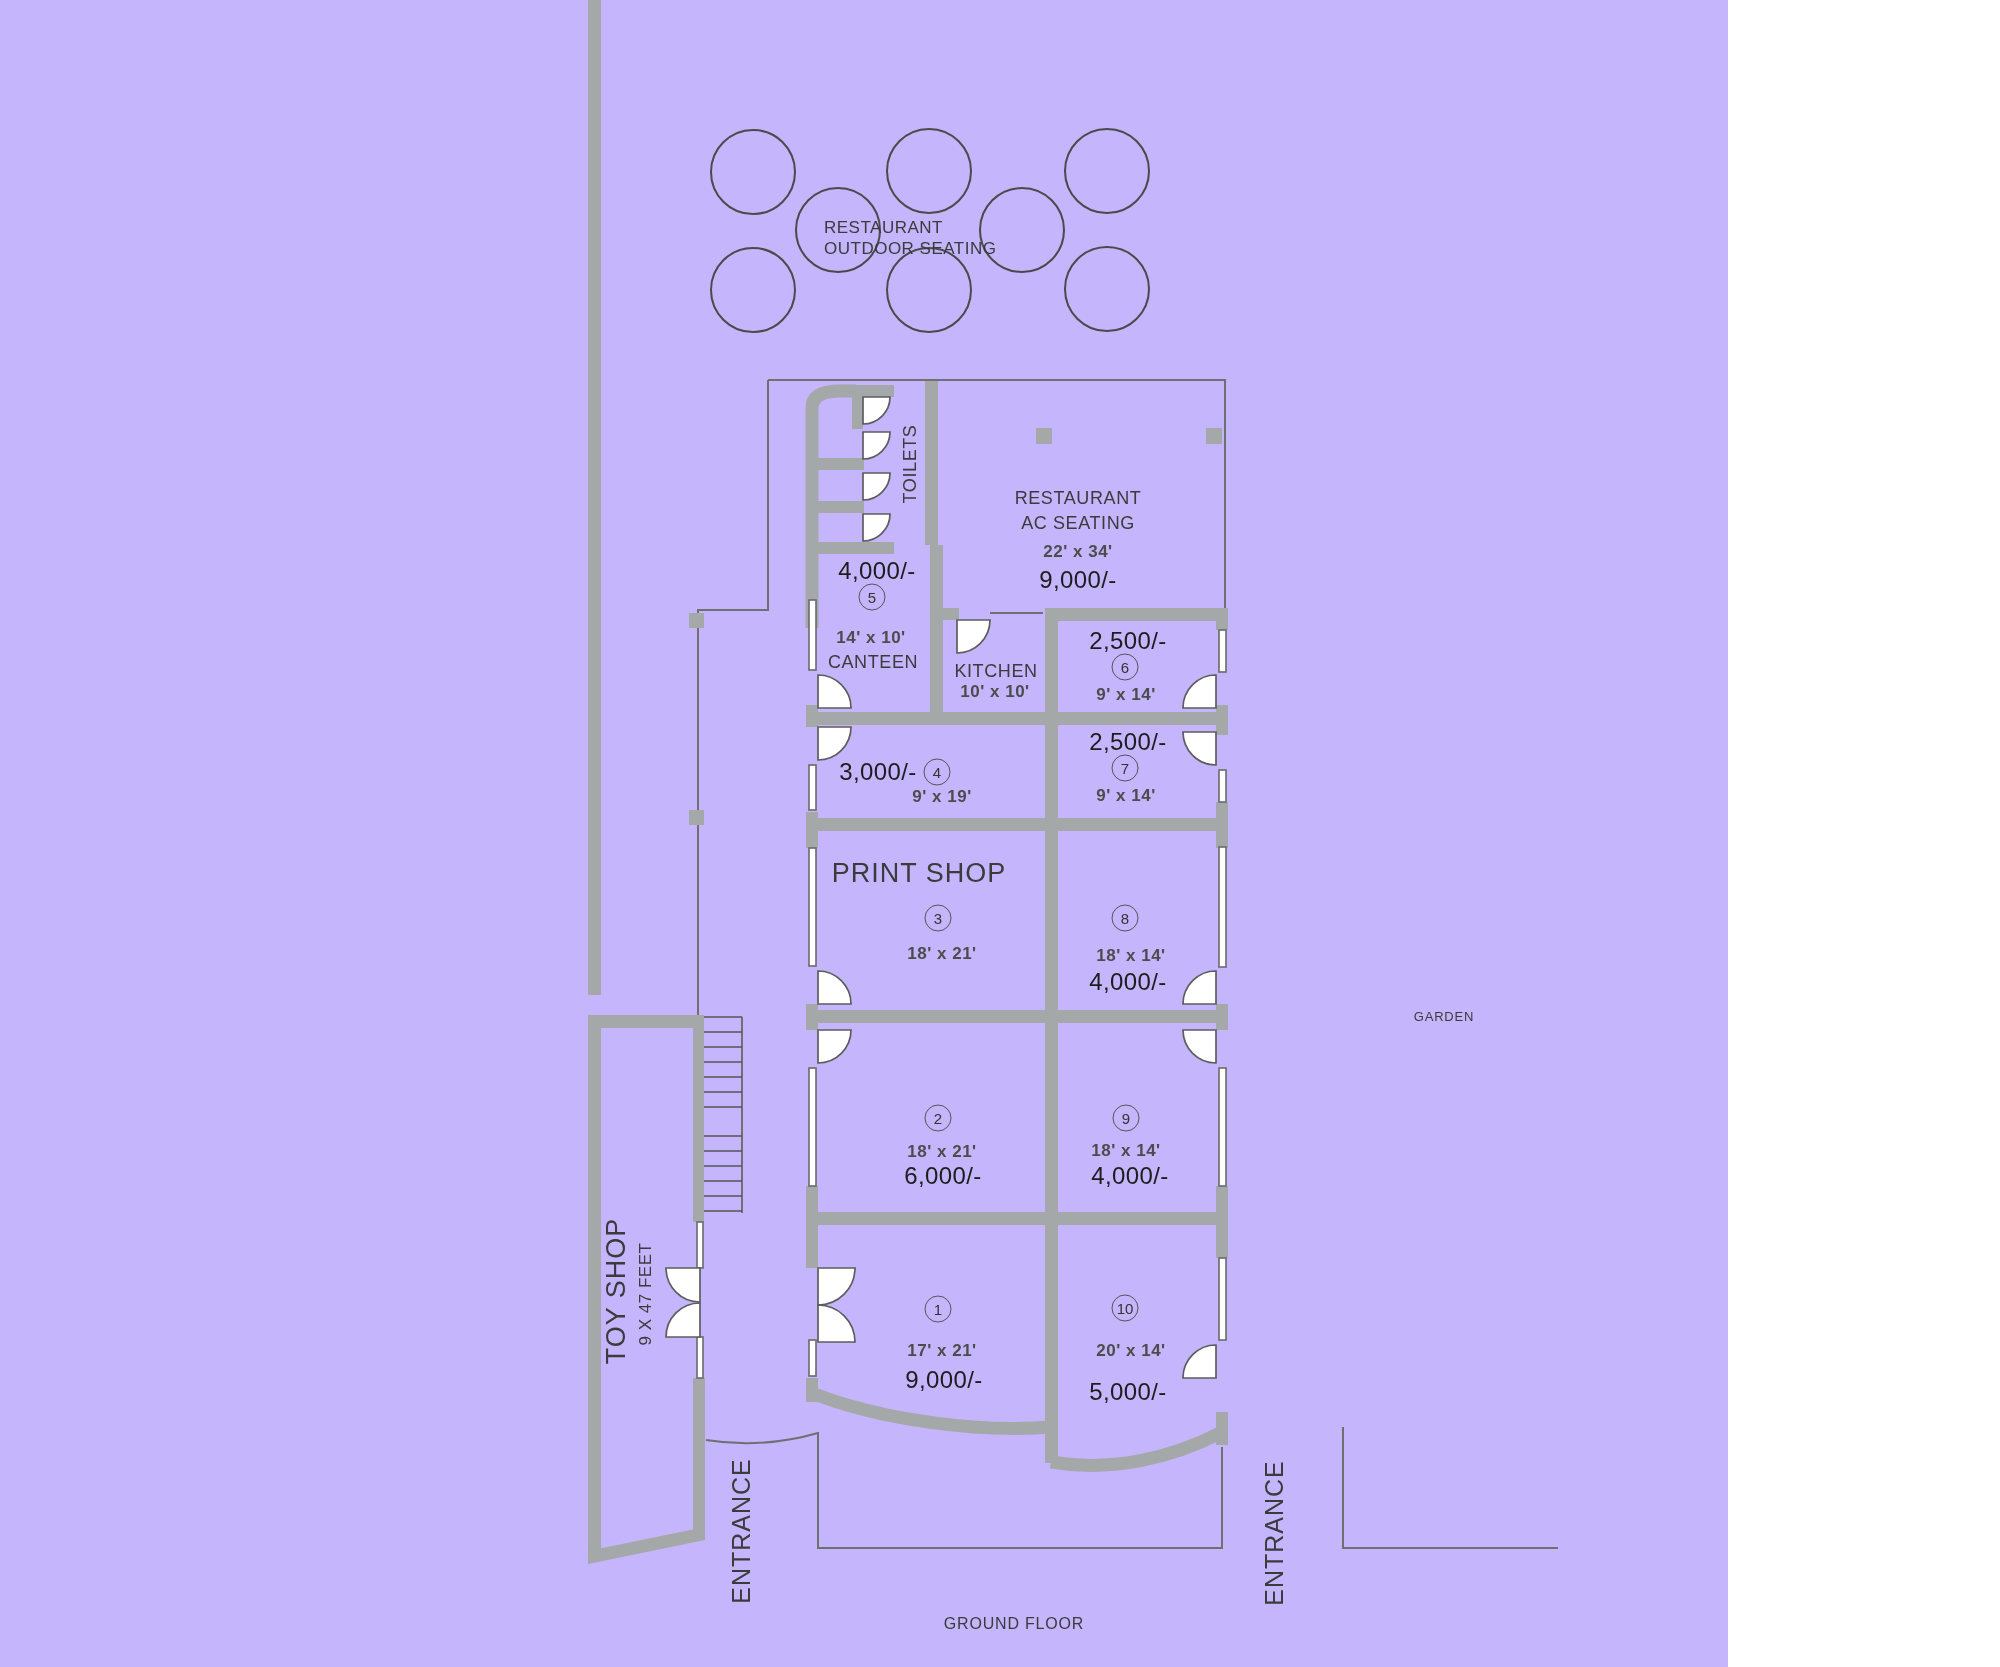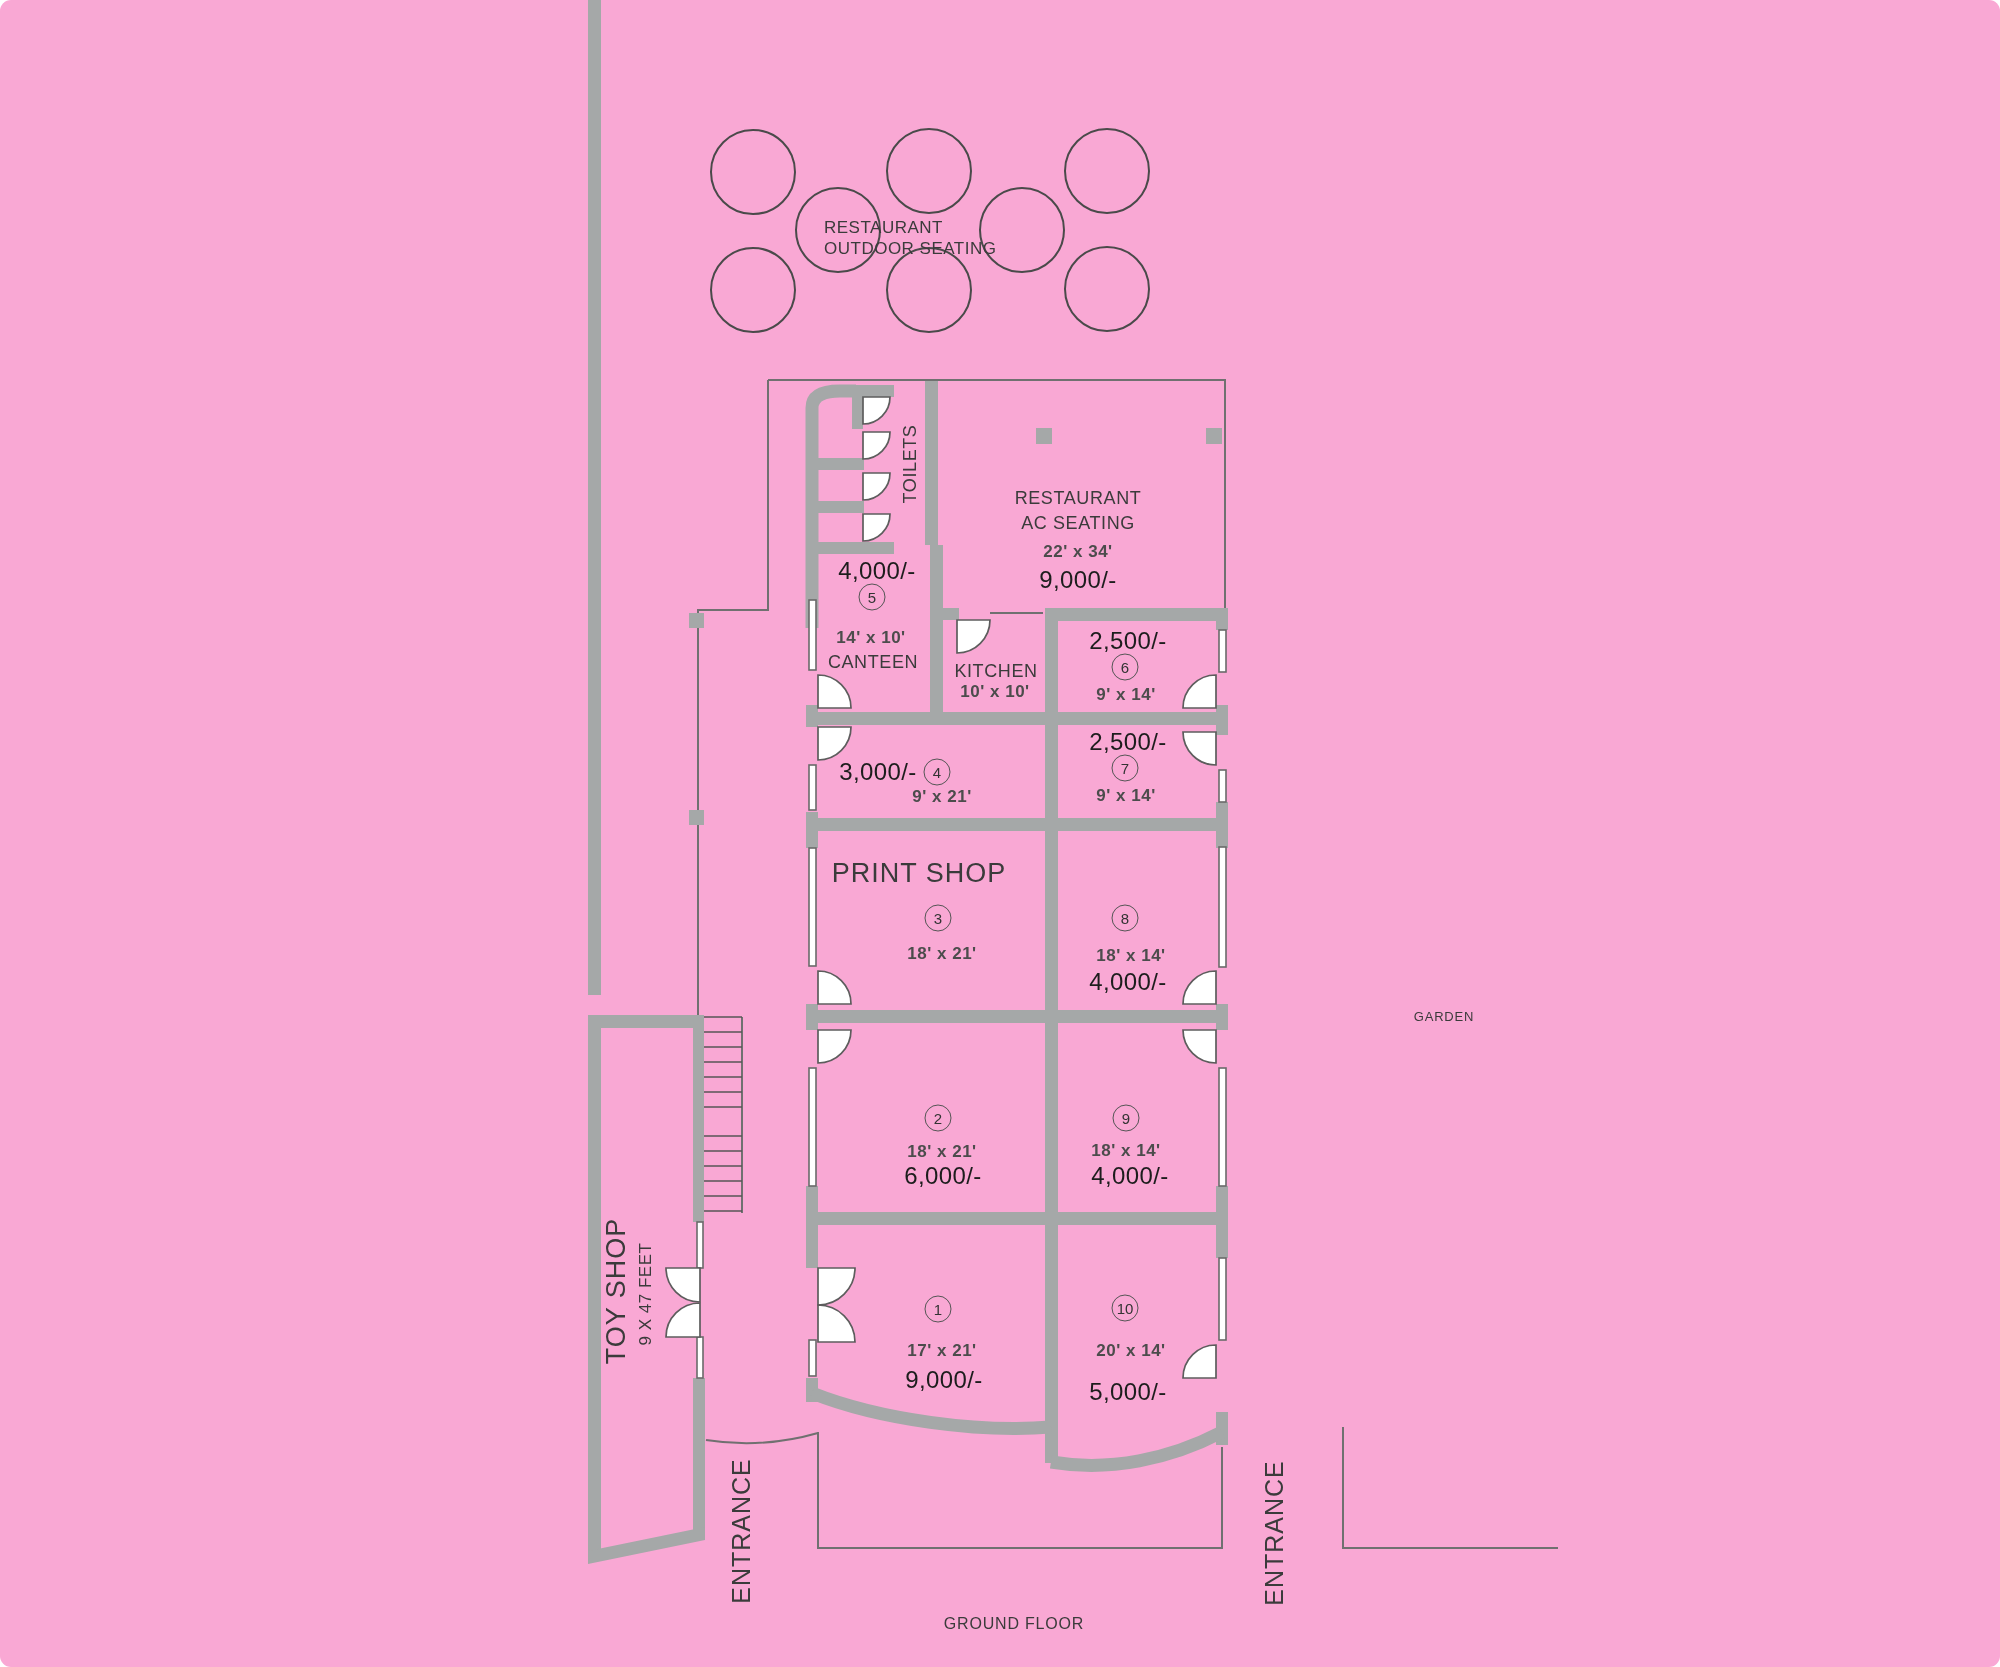--- a/index.html
+++ b/index.html
@@ -1,22 +1,21 @@
 <!DOCTYPE html>
 <html><head>
 <meta charset="utf-8">
 <style>
   html,body{margin:0;padding:0;background:#ffffff;}
   .canvas{
     position:relative;
-    width:2000px;height:1667px;
-    background:#f9a8d4;
+    width:1728px;height:1667px;
+    background:#c4b5fd;
     font-family:"Liberation Sans", sans-serif;
     overflow:hidden;
-    border-radius:11px;
   }
   .plan-svg{position:absolute;left:0;top:0;}
   .lbl{
     position:absolute;
     transform:translate(-50%,-50%);
     white-space:nowrap;
     color:#3b3b3b;
     line-height:1;
   }
   .la{transform:translate(0,-50%);}         
@@ -203,21 +202,21 @@
     <div class="lbl s18" style="left:1078px;top:523px">AC SEATING</div>
     <div class="lbl dims" style="left:1078px;top:551px">22' x 34'</div>
     <div class="lbl price" style="left:1078px;top:580px">9,000/-</div>
 
     <div class="lbl price" style="left:1128px;top:641px">2,500/-</div>
     <div class="badge" style="left:1125px;top:667px">6</div>
     <div class="lbl dims" style="left:1126px;top:694px">9' x 14'</div>
 
     <div class="lbl price" style="left:878px;top:772px">3,000/-</div>
     <div class="badge" style="left:937px;top:772px">4</div>
-    <div class="lbl dims" style="left:942px;top:796px">9' x 21'</div>
+    <div class="lbl dims" style="left:942px;top:796px">9' x 19'</div>
 
     <div class="lbl price" style="left:1128px;top:742px">2,500/-</div>
     <div class="badge" style="left:1125px;top:768px">7</div>
     <div class="lbl dims" style="left:1126px;top:795px">9' x 14'</div>
 
     <div class="lbl s27" style="left:919px;top:873px">PRINT SHOP</div>
     <div class="badge" style="left:938px;top:918px">3</div>
     <div class="lbl dims" style="left:942px;top:953px">18' x 21'</div>
 
     <div class="badge" style="left:1125px;top:918px">8</div>

